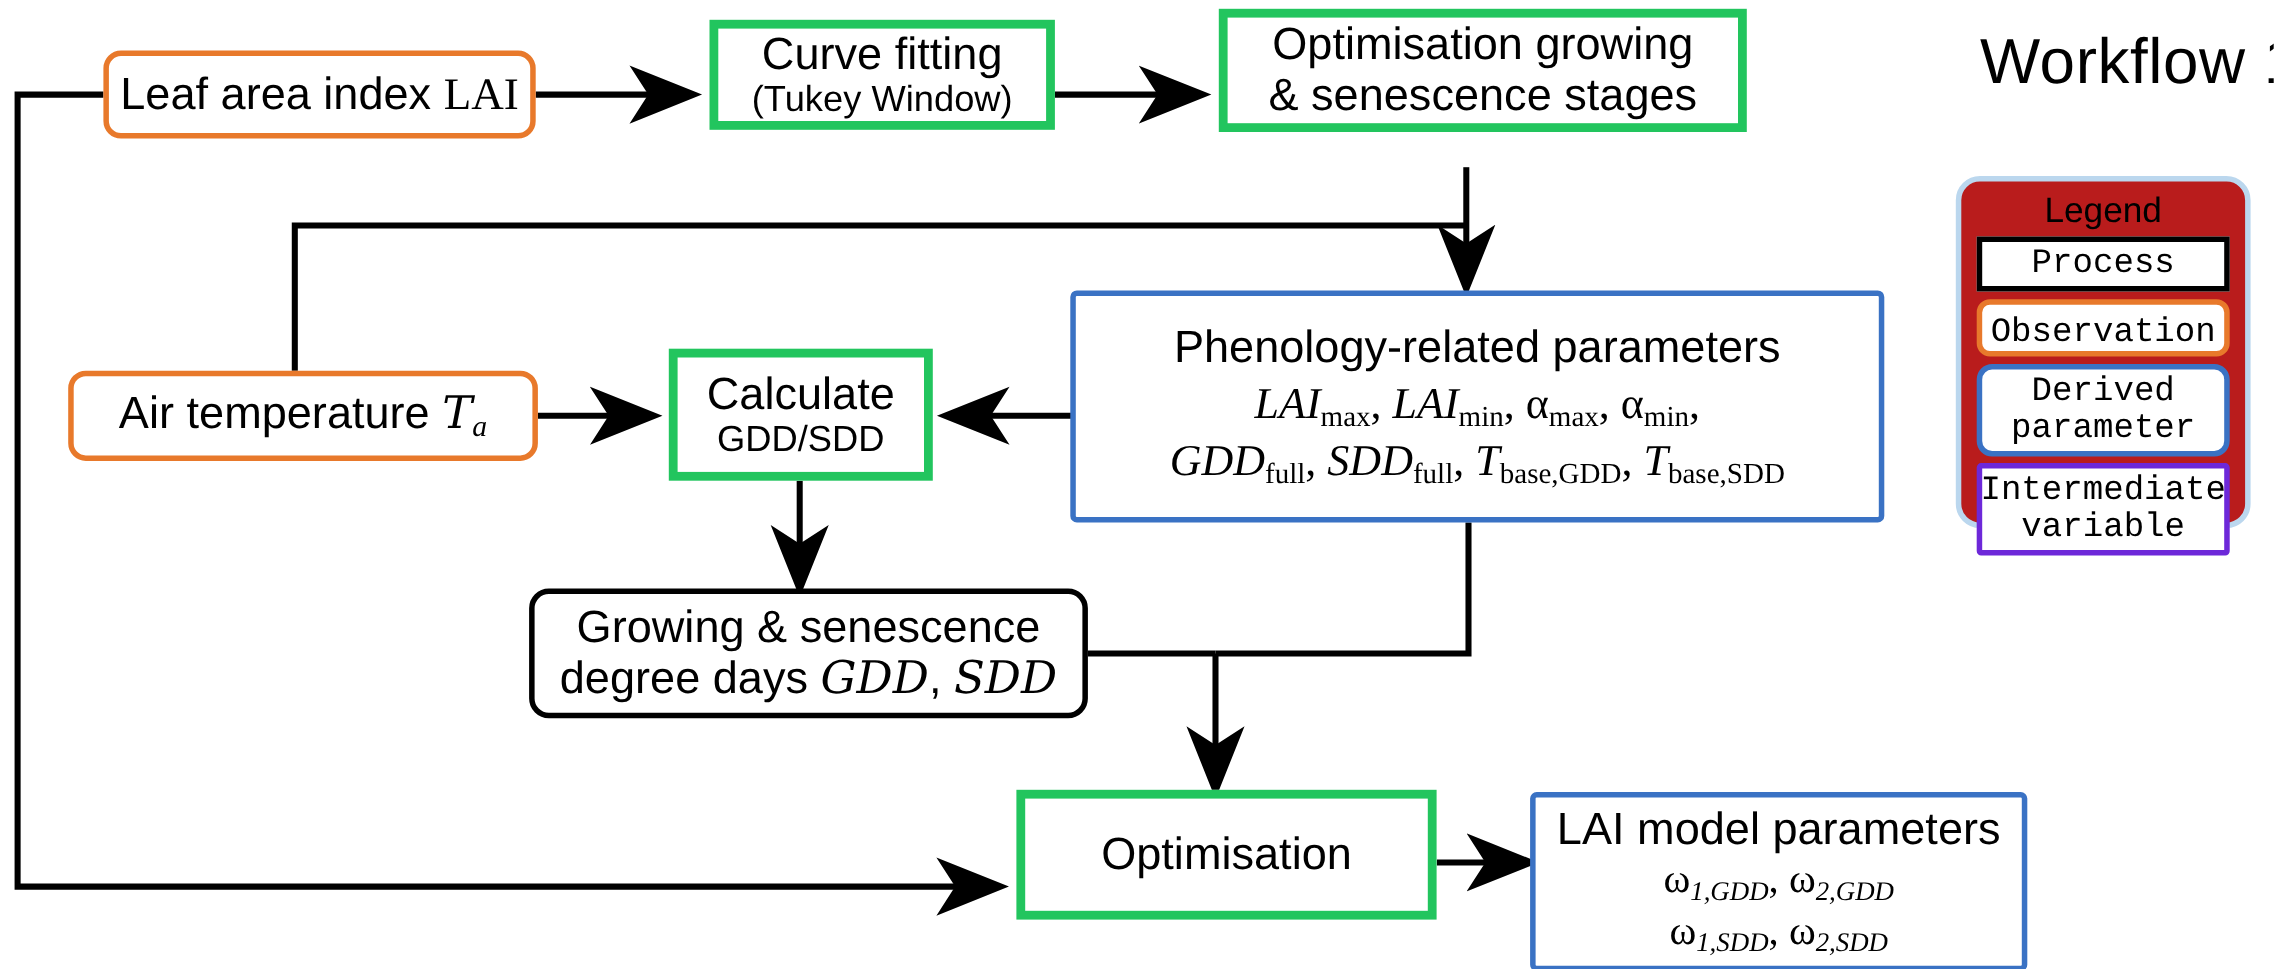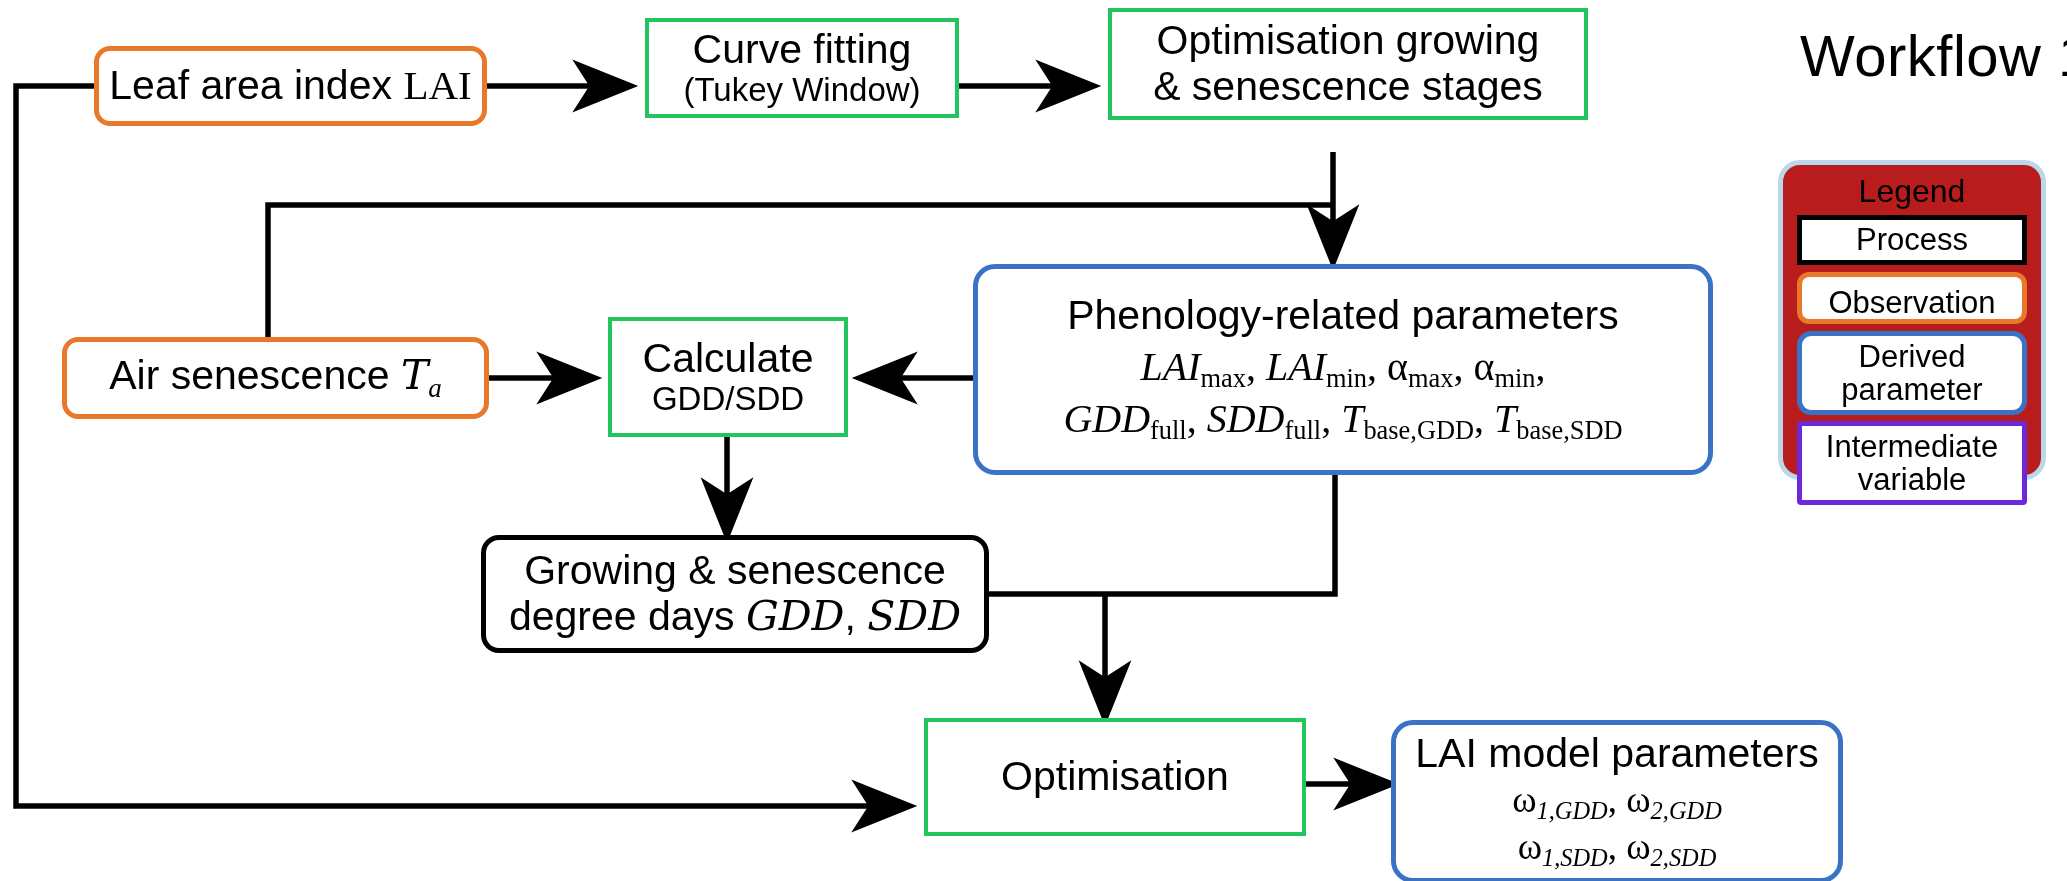--- a/index.html
+++ b/index.html
@@ -6,23 +6,23 @@
   body{width:2067px;height:881px;position:relative;overflow:hidden;
        font-family:"Liberation Sans",sans-serif;color:#000;}
   #stage{position:absolute;left:0;top:0;width:2067px;height:881px;}
   #wires{position:absolute;left:0;top:0;width:2067px;height:881px;z-index:1;}
 
   .node{position:absolute;z-index:2;background:#fff;box-sizing:border-box;
         display:flex;flex-direction:column;align-items:center;justify-content:center;
         text-align:center;line-height:1.12;}
 
   
-  .process      {border:4px solid #22c55e;border-radius:0;}
+  .process      {border:8px solid #22c55e;border-radius:0;}
   .observation  {border:5px solid #E8792B;border-radius:16px;}
-  .derived      {border:5px solid #3A72C4;border-radius:22px;}
+  .derived      {border:5px solid #3A72C4;border-radius:6px;}
   .intermediate {border:5px solid #000;border-radius:18px;}
 
   .t-main{font-size:41px;white-space:nowrap;}
   .t-sub {font-size:33px;white-space:nowrap;}
   .t-two {font-size:41px;}
   .mu{font-family:"Liberation Serif",serif;font-style:normal;}
   .mvar{font-family:"DejaVu Serif",serif;font-style:italic;}
   sub{font-size:0.66em;vertical-align:-0.28em;font-style:normal;
       font-family:"Liberation Serif",serif;}
   sub.it{font-style:italic;}
@@ -33,21 +33,21 @@
             letter-spacing:0.5px;z-index:3;white-space:nowrap;}
 
   
   #legend{position:absolute;left:1778px;top:160px;width:268px;height:320px;
           border:5px solid #BBD7EE;border-radius:22px;background:#b91c1c;z-index:2;
           box-sizing:border-box;}
   #legend-title{position:absolute;left:0;top:8px;width:100%;text-align:center;
                 font-size:32px;}
   .leg-item{position:absolute;left:14px;width:230px;box-sizing:border-box;
             background:#fff;display:flex;align-items:center;justify-content:center;
-            text-align:center;font-size:31px;line-height:1.08;}
+            text-align:center;font-size:31px;line-height:1.08;font-family:Liberation Mono, monospace;}
   .leg-process{border:5px solid #000;}
   .leg-obs{border:5px solid #E8792B;border-radius:12px;align-items:flex-end;}
   .leg-der{border:5px solid #3A72C4;border-radius:14px;}
   .leg-int{border:5px solid #6d28d9;border-radius:4px;justify-content:center;}
 </style>
 </head>
 <body>
 
 <div id="stage">
 
@@ -97,21 +97,21 @@
     <div class="t-sub">(Tukey Window)</div>
   </div>
 
   <div class="node process" style="left:1108px;top:8px;width:480px;height:112px;">
     <div class="t-two">Optimisation growing</div>
     <div class="t-two">&amp; senescence stages</div>
   </div>
 
   <div class="node observation" style="left:62px;top:337px;width:427px;height:82px;">
     <div class="t-main">
-      <span>Air senescence</span>
+      <span>Air temperature</span>
       <span class="mvar"><span>T</span><sub class="it">a</sub></span>
     </div>
   </div>
 
   <div class="node process" style="left:608px;top:317px;width:240px;height:120px;">
     <div class="t-main">Calculate</div>
     <div class="t-sub">GDD/SDD</div>
   </div>
 
   <div class="node derived" style="left:973px;top:264px;width:740px;height:211px;padding:4px 10px;">

